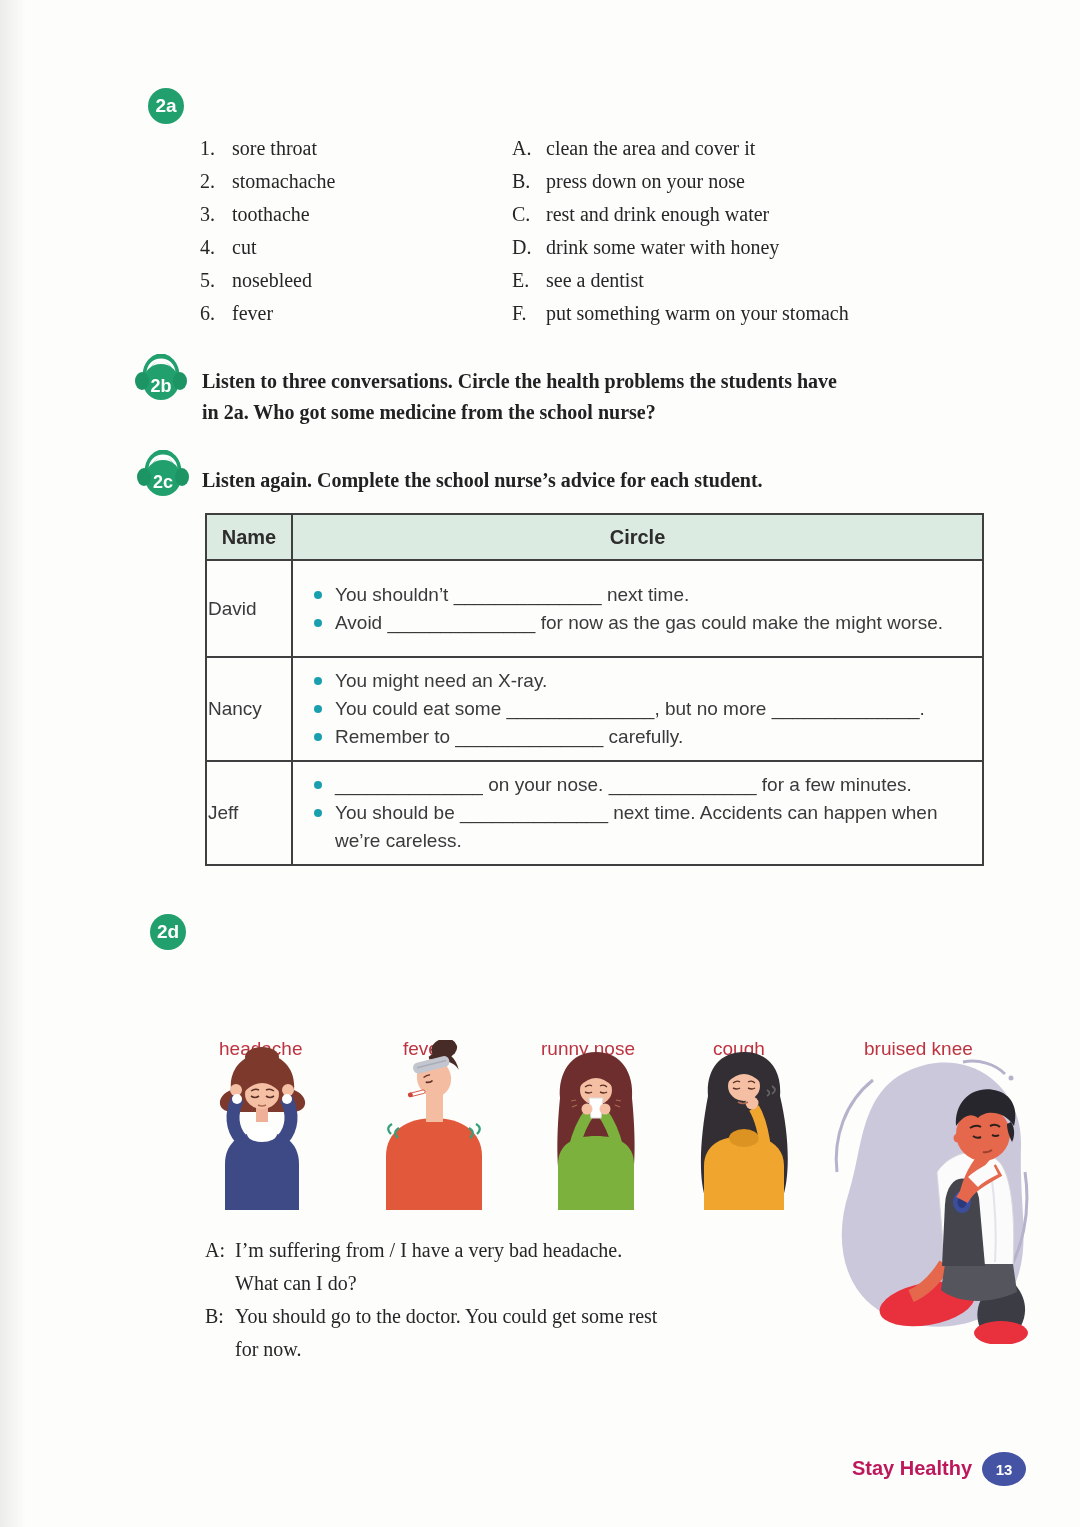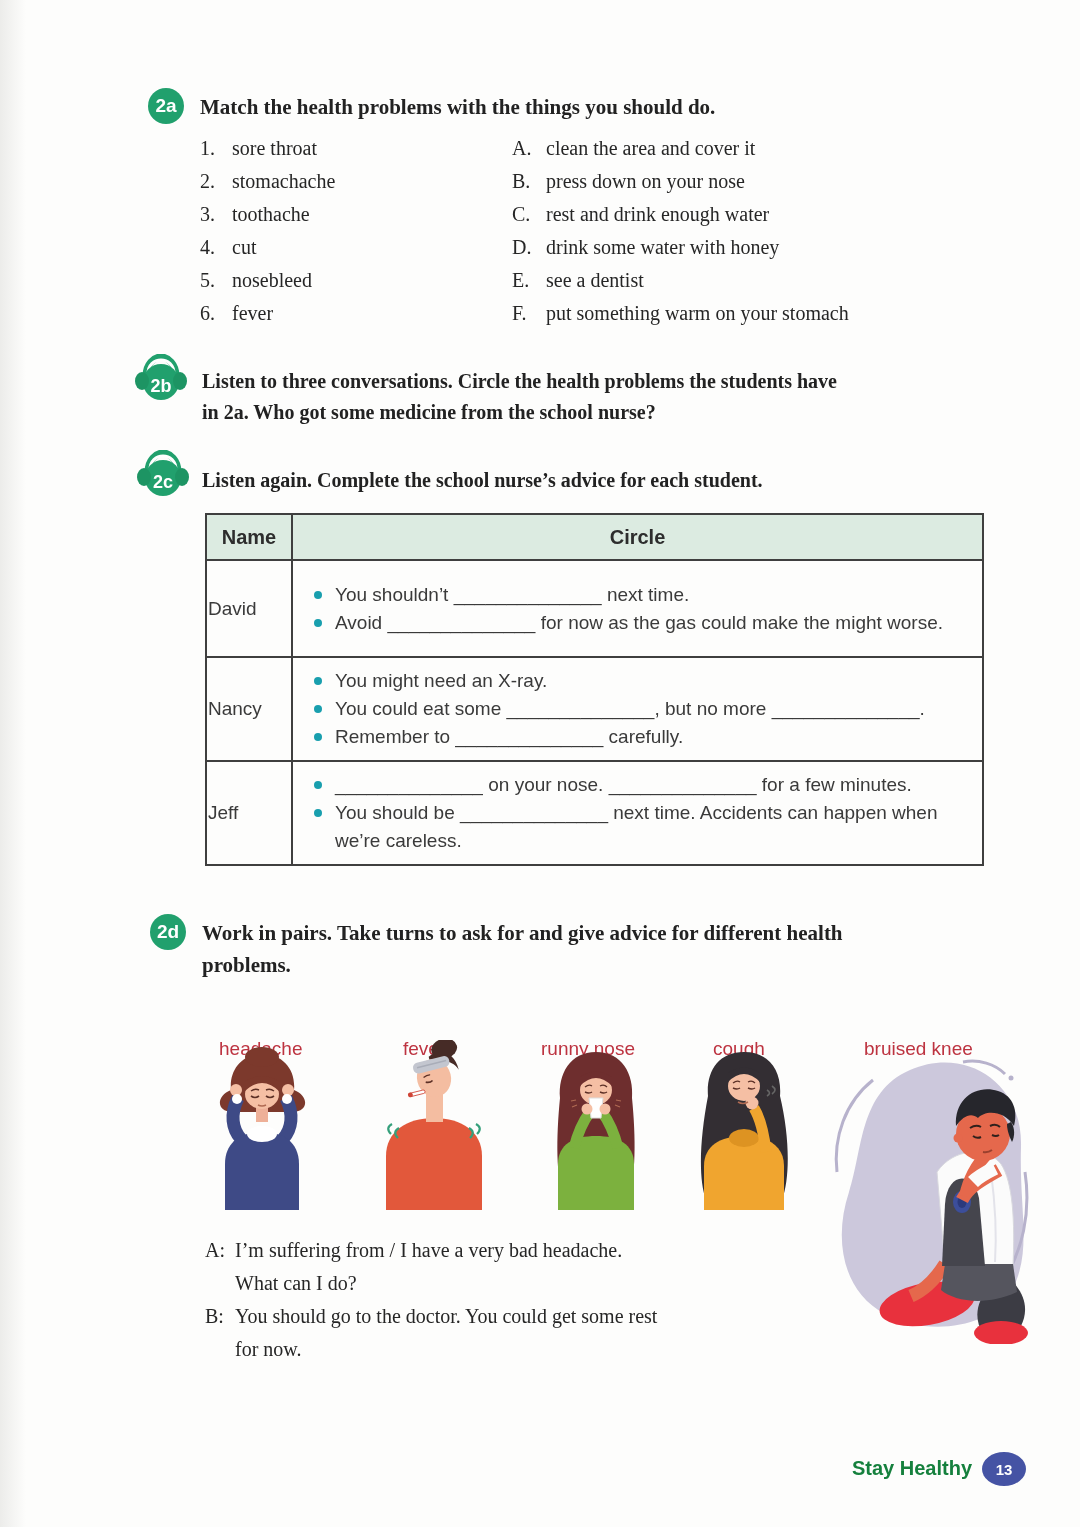--- a/index.html
+++ b/index.html
@@ -44,33 +44,32 @@
   .fig{position:absolute;}
 
   
   .dialogue{position:absolute;left:205px;top:1234px;width:620px;font-size:20px;line-height:33px;}
   .d-row{display:flex;}
   .d-speaker{width:30px;}
   .d-cont{padding-left:30px;}
 
   
   .footer-label{position:absolute;left:852px;top:1457px;font-family:"Liberation Sans",sans-serif;
-                font-weight:bold;font-size:20px;color:#15803d;}
+                font-weight:bold;font-size:20px;color:#be185d;}
   .page-badge{position:absolute;left:982px;top:1452px;width:44px;height:34px;border-radius:50%;
               background:#4553a4;color:#fff;font-family:"Liberation Sans",sans-serif;
               font-weight:bold;font-size:15px;display:flex;align-items:center;justify-content:center;}
 </style>
 </head>
 <body>
 
 <div class="page">
   <div class="edge"></div>
 
   <div class="badge" style="left:148px;top:88px;">2a</div>
-  <div class="heading" style="left:200px;top:91px;width:720px;">Match the health problems with the things you should do.</div>
 
   <div class="match-row" style="left:200px;top:137px;">
     <span class="match-num">1.</span>
     <span>sore throat</span>
     </div>
   <div class="match-row" style="left:200px;top:170px;">
     <span class="match-num">2.</span>
     <span>stomachache</span>
     </div>
   <div class="match-row" style="left:200px;top:203px;">
@@ -185,24 +184,20 @@
           <span>______________ on your nose. ______________ for a few minutes.</span></div>
         <div class="bullet-line">
           <span class="dot"></span>
           <span>You should be ______________ next time. Accidents can happen when we’re careless.</span></div>
       </td>
     </tr>
   </tbody>
     </table>
 
   <div class="badge" style="left:150px;top:914px;">2d</div>
-  <div class="heading" style="left:202px;top:917px;width:740px;">
-    <div>Work in pairs. Take turns to ask for and give advice for different health</div>
-    <div>problems.</div>
-  </div>
 
   <div class="fig-label" style="left:219px;">headache</div>
   <div class="fig-label" style="left:403px;">fever</div>
   <div class="fig-label" style="left:541px;">runny nose</div>
   <div class="fig-label" style="left:713px;">cough</div>
   <div class="fig-label" style="left:864px;">bruised knee</div>
 
   <div class="fig" style="left:205px;top:1046px;">
     <svg width="115" height="164" viewBox="0 0 115 164">
       <path d="M57,8 C78,8 91,24 89,44 C104,50 104,65 88,66 L27,66 C11,65 11,50 26,44 C24,24 37,8 57,8 Z" fill="#7c392c"></path>

